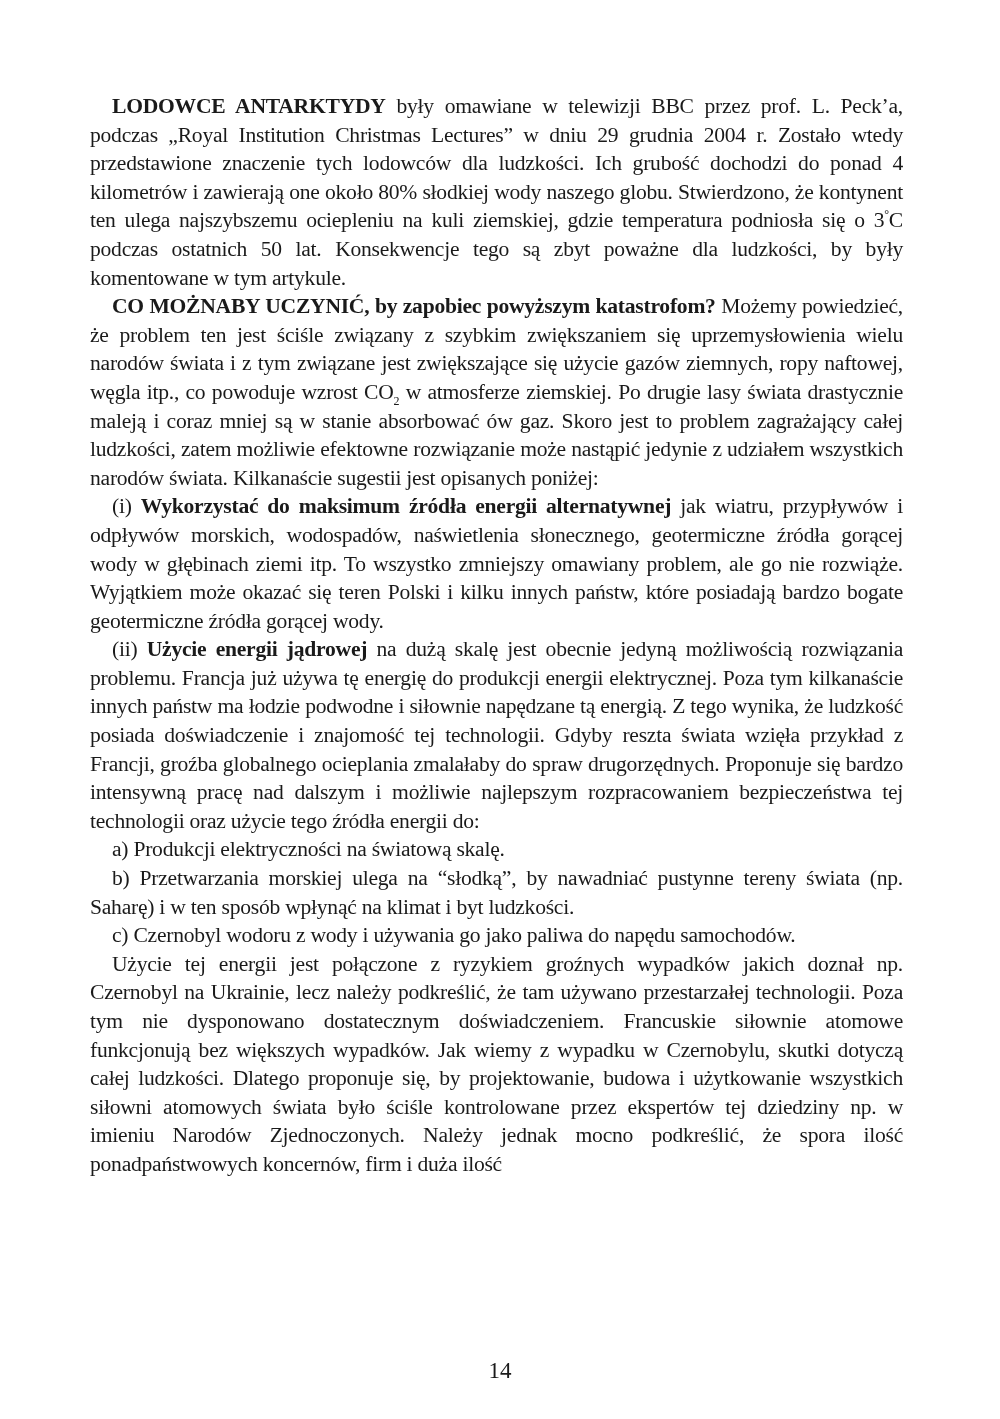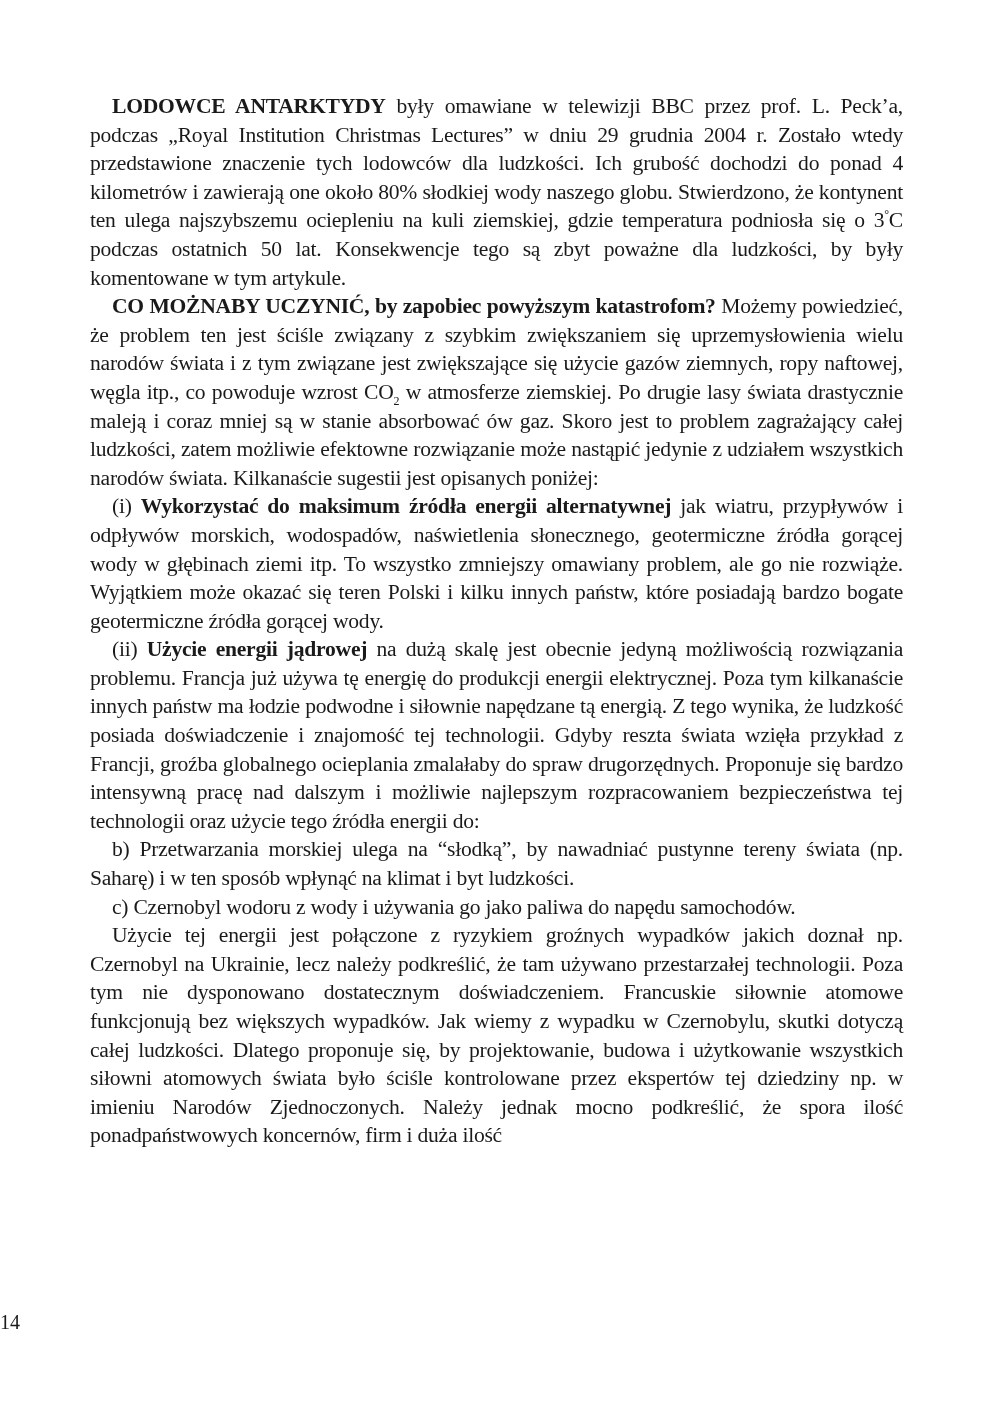--- a/index.html
+++ b/index.html
@@ -47,40 +47,41 @@
     }
     .sub {
       font-size: 12px;
       vertical-align: -6px;
       line-height: 0;
     }
     .page-number {
       position: absolute;
       left: 0;
       width: 1000px;
-      top: 1307px;
-      text-align: left;
-      font-size: 20px;
+      top: 1356px;
+      text-align: center;
+      font-size: 23px;
       line-height: 30px;
     }
   </style>
 </head>
 <body>
 
 <div class="page">
   <div class="text-block">
 
     <p class="para"><span class="bold">LODOWCE ANTARKTYDY</span><span> były omawiane w telewizji BBC przez prof. L. Peck’a, podczas „Royal Institution Christmas Lectures” w dniu 29 grudnia 2004 r. Zostało wtedy przedstawione znaczenie tych lodowców dla ludzkości. Ich grubość dochodzi do ponad 4 kilometrów i zawierają one około 80% słodkiej wody naszego globu. Stwierdzono, że kontynent ten ulega najszybszemu ociepleniu na kuli ziemskiej, gdzie temperatura podniosła się o 3</span><span class="sup">°</span><span>C podczas ostatnich 50 lat. Konsekwencje tego są zbyt poważne dla ludzkości, by były komentowane w tym artykule.</span></p>
 
     <p class="para"><span class="bold">CO MOŻNABY UCZYNIĆ, by zapobiec powyższym katastrofom?</span><span> Możemy powiedzieć, że problem ten jest ściśle związany z szybkim zwiększaniem się uprzemysłowienia wielu narodów świata i z tym związane jest zwiększające się użycie gazów ziemnych, ropy naftowej, węgla itp., co powoduje wzrost CO</span><span class="sub">2</span><span> w atmosferze ziemskiej. Po drugie lasy świata drastycznie maleją i coraz mniej są w stanie absorbować ów gaz. Skoro jest to problem zagrażający całej ludzkości, zatem możliwie efektowne rozwiązanie może nastąpić jedynie z udziałem wszystkich narodów świata. Kilkanaście sugestii jest opisanych poniżej:</span></p>
 
     <p class="para"><span>(i) </span><span class="bold">Wykorzystać do maksimum źródła energii alternatywnej</span><span> jak wiatru, przypływów i odpływów morskich, wodospadów, naświetlenia słonecznego, geotermiczne źródła gorącej wody w głębinach ziemi itp. To wszystko zmniejszy omawiany problem, ale go nie rozwiąże. Wyjątkiem może okazać się teren Polski i kilku innych państw, które posiadają bardzo bogate geotermiczne źródła gorącej wody.</span></p>
 
     <p class="para"><span>(ii) </span><span class="bold">Użycie energii jądrowej</span><span> na dużą skalę jest obecnie jedyną możliwością rozwiązania problemu. Francja już używa tę energię do produkcji energii elektrycznej. Poza tym kilkanaście innych państw ma łodzie podwodne i siłownie napędzane tą energią. Z tego wynika, że ludzkość posiada doświadczenie i znajomość tej technologii. Gdyby reszta świata wzięła przykład z Francji, groźba globalnego ocieplania zmalałaby do spraw drugorzędnych. Proponuje się bardzo intensywną pracę nad dalszym i możliwie najlepszym rozpracowaniem bezpieczeństwa tej technologii oraz użycie tego źródła energii do:</span></p>
 
+    <p class="para"><span>a) Produkcji elektryczności na światową skalę.</span></p>
 
     <p class="para"><span>b) Przetwarzania morskiej ulega na “słodką”, by nawadniać pustynne tereny świata (np. Saharę) i w ten sposób wpłynąć na klimat i byt ludzkości.</span></p>
 
     <p class="para"><span>c) Czernobyl wodoru z wody i używania go jako paliwa do napędu samochodów.</span></p>
 
     <p class="para"><span>Użycie tej energii jest połączone z ryzykiem groźnych wypadków jakich doznał np. Czernobyl na Ukrainie, lecz należy podkreślić, że tam używano przestarzałej technologii. Poza tym nie dysponowano dostatecznym doświadczeniem. Francuskie siłownie atomowe funkcjonują bez większych wypadków. Jak wiemy z wypadku w Czernobylu, skutki dotyczą całej ludzkości. Dlatego proponuje się, by projektowanie, budowa i użytkowanie wszystkich siłowni atomowych świata było ściśle kontrolowane przez ekspertów tej dziedziny np. w imieniu Narodów Zjednoczonych. Należy jednak mocno podkreślić, że spora ilość ponadpaństwowych koncernów, firm i duża ilość</span></p>
 
   </div>
 
   <div class="page-number">14</div>

